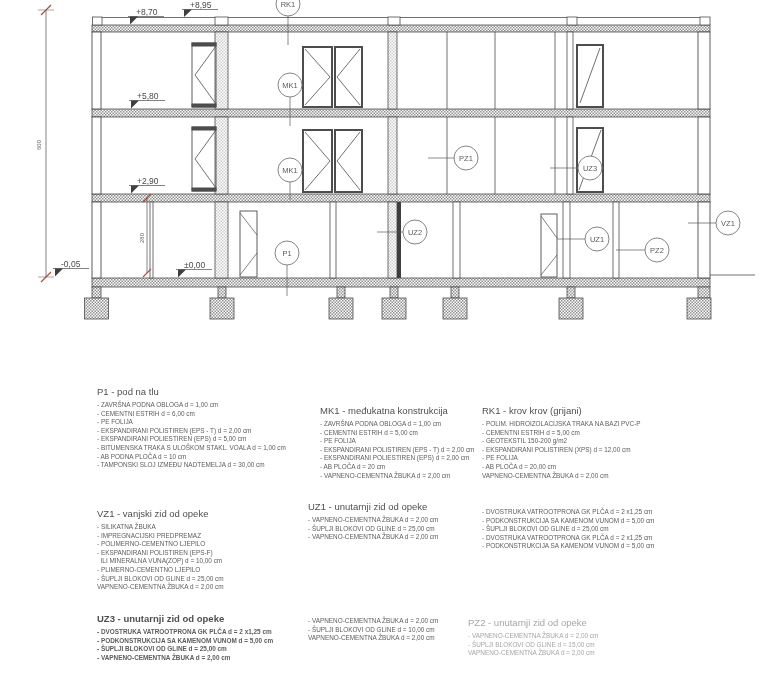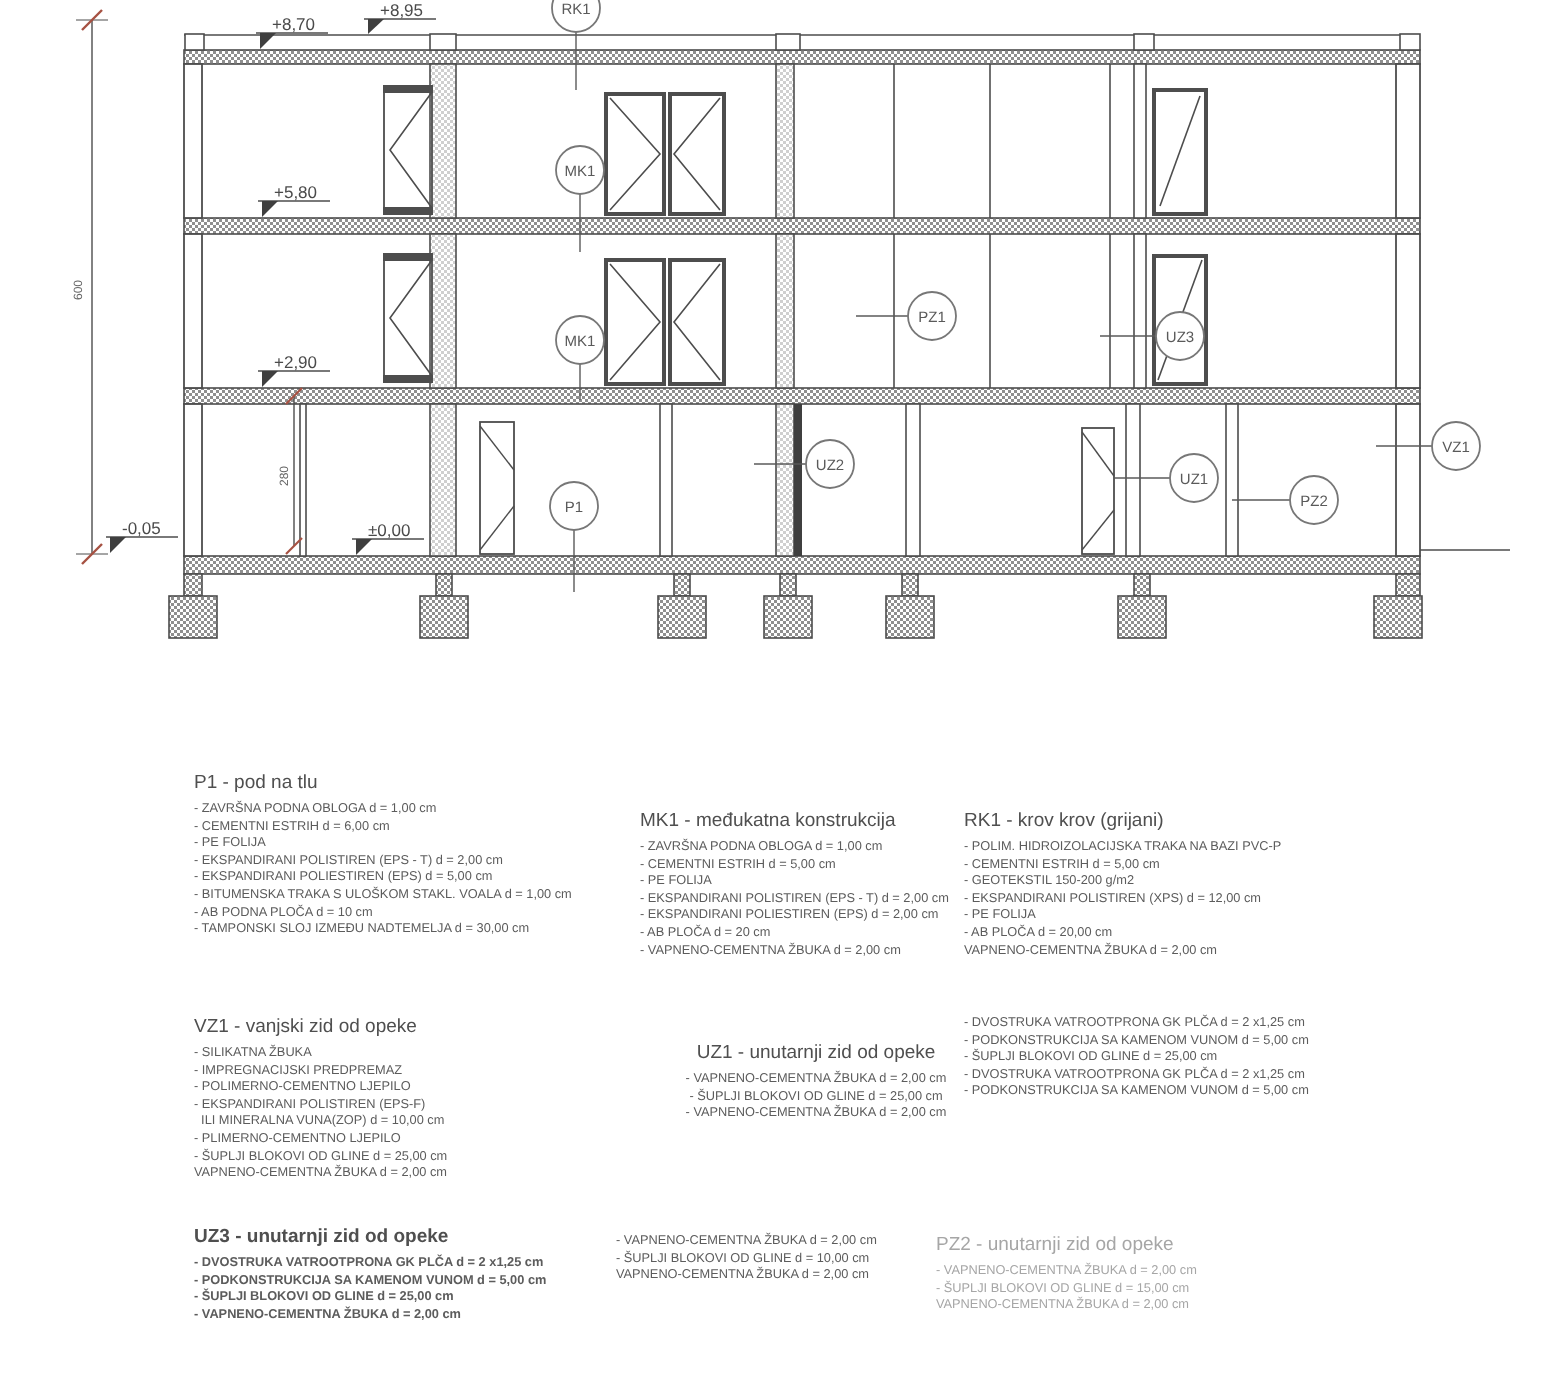--- a/index.html
+++ b/index.html
@@ -290,21 +290,21 @@
     <div class="li">- SILIKATNA ŽBUKA</div>
     <div class="li">- IMPREGNACIJSKI PREDPREMAZ</div>
     <div class="li">- POLIMERNO-CEMENTNO LJEPILO</div>
     <div class="li">- EKSPANDIRANI POLISTIREN (EPS-F)</div>
     <div class="li">  ILI MINERALNA VUNA(ZOP) d = 10,00 cm</div>
     <div class="li">- PLIMERNO-CEMENTNO LJEPILO</div>
     <div class="li">- ŠUPLJI BLOKOVI OD GLINE d = 25,00 cm</div>
     <div class="li">VAPNENO-CEMENTNA ŽBUKA d = 2,00 cm</div>
   </div>
 
-  <div class="legend" style="left:308px;top:521px;text-align:center;">
+  <div class="legend" style="left:308px;top:501px;">
     <div class="sec-title">UZ1 - unutarnji zid od opeke</div>
     <div class="li">- VAPNENO-CEMENTNA ŽBUKA d = 2,00 cm</div>
     <div class="li">- ŠUPLJI BLOKOVI OD GLINE d = 25,00 cm</div>
     <div class="li">- VAPNENO-CEMENTNA ŽBUKA d = 2,00 cm</div>
   </div>
 
   <div class="legend" style="left:482px;top:508px;">
     <div class="li">- DVOSTRUKA VATROOTPRONA GK PLČA d = 2 x1,25 cm</div>
     <div class="li">- PODKONSTRUKCIJA SA KAMENOM VUNOM d = 5,00 cm</div>
     <div class="li">- ŠUPLJI BLOKOVI OD GLINE d = 25,00 cm</div>

